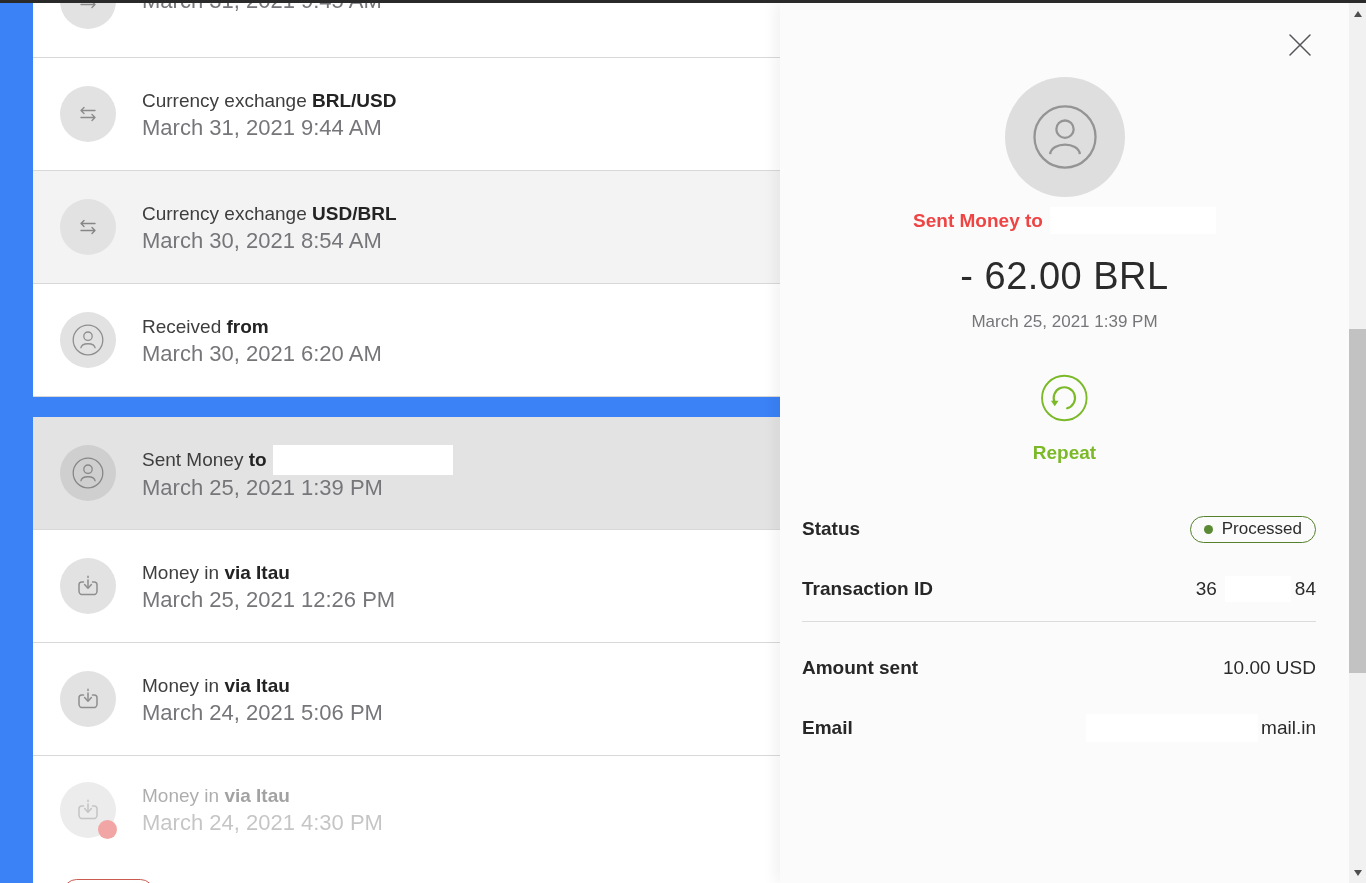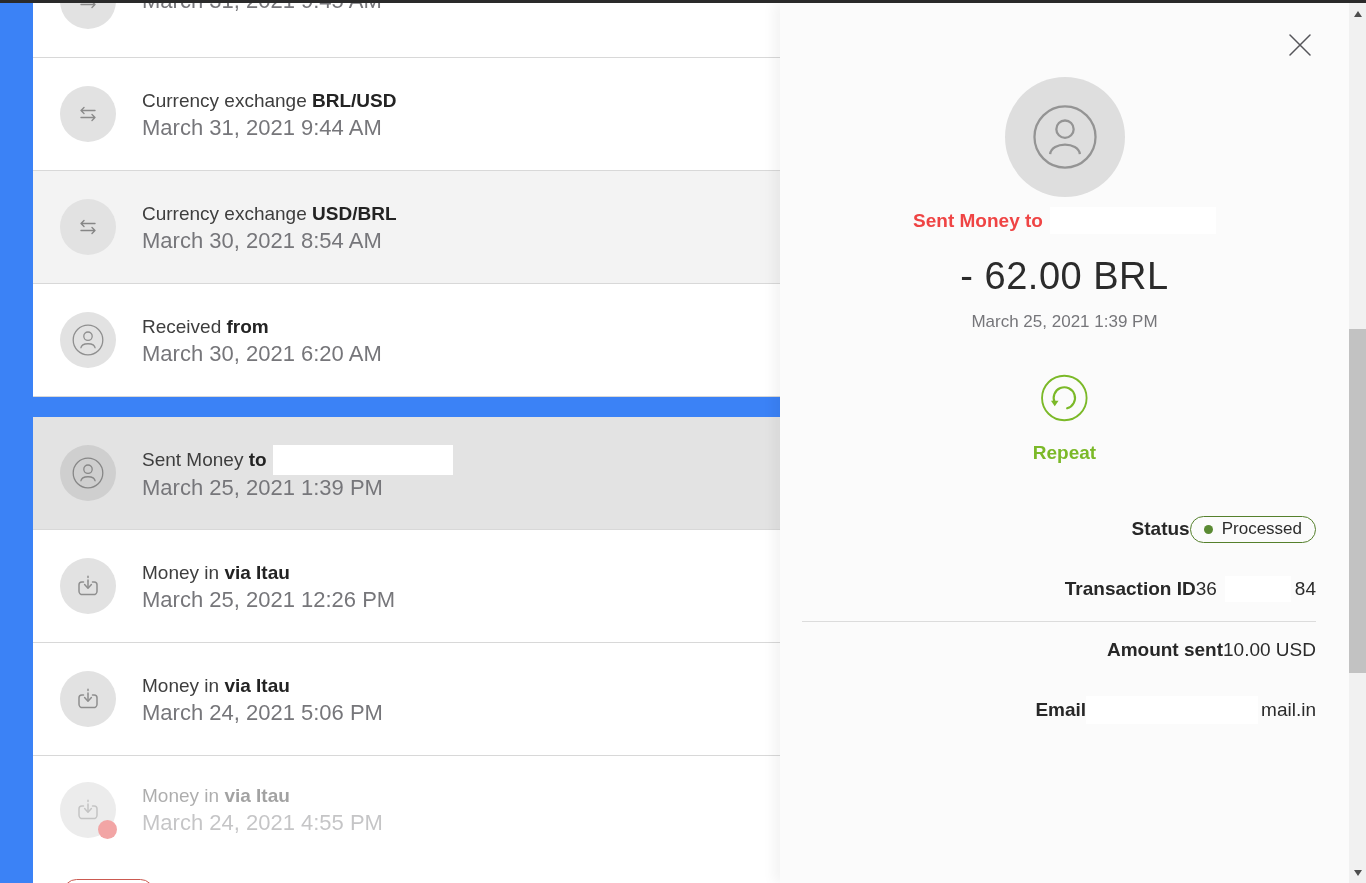--- a/index.html
+++ b/index.html
@@ -65,25 +65,25 @@
   .p-header { position:absolute; top:204px; left:0; width:100%; display:flex; justify-content:center; align-items:center; }
   .p-header .hdr-label { font-size:19px; font-weight:700; color:#ef4444; }
   .name-redact-panel { display:inline-block; width:166px; height:27px; background:#ffffff; margin-left:7px; }
   .p-amount { position:absolute; top:252px; left:0; width:100%; text-align:center; font-size:38px; font-weight:400; color:#2b2b2b; letter-spacing:.5px; }
   .p-date   { position:absolute; top:309px; left:0; width:100%; text-align:center; font-size:17px; color:#76767a; }
 
   .repeat-btn { position:absolute; top:369px; left:50%; transform:translateX(-50%); background:none; border:none; cursor:pointer; text-align:center; }
   .repeat-label { display:block; margin-top:18px; font-size:19px; font-weight:700; color:#7bb928; }
 
   .details { position:absolute; left:22px; right:33px; top:513px; }
-  .d-row { display:flex; justify-content:flex-end; align-items:center; height:26px; }
+  .d-row { display:flex; justify-content:space-between; align-items:center; height:26px; }
   .d-label { font-size:19px; font-weight:700; color:#272727; }
   .d-value { font-size:19px; color:#2b2b2b; display:flex; align-items:center; }
   .mt34 { margin-top:34px; }
-  .mt15 { margin-top:15px; }
+  .mt15 { margin-top:33px; }
   .d-divider { margin-top:19px; height:1px; background:#dcdcdc; }
 
   .status-pill {
     display:inline-flex; align-items:center; gap:9px; height:27px; padding:0 13px;
     border:1.5px solid #55802c; border-radius:14px; font-size:17px; color:#2d2d2d; background:transparent;
   }
   .status-pill .dot { width:9px; height:9px; border-radius:50%; background:#5a8a33; }
   .id-redact { display:inline-block; width:66px; height:26px; background:#ffffff; margin:0 4px 0 8px; }
   .email-redact { display:inline-block; width:172px; height:28px; background:#ffffff; margin-right:3px; position:relative; z-index:2; }
 
@@ -203,21 +203,21 @@
       <svg width="32" height="32" viewBox="0 0 32 32" fill="none" stroke="#8e8e8e" stroke-width="1.5" stroke-linecap="round" stroke-linejoin="round">
         <path d="M11.5,12 H9.8 C8.2,12 7,13.2 7,14.8 V21.2 C7,23.1 8.6,24.6 10.5,24.6 H21.5 C23.4,24.6 25,23.1 25,21.2 V14.8 C25,13.2 23.8,12 22.2,12 H20.5"></path>
         <path d="M16,6.3 V10.8" stroke-dasharray="1.2 2.6"></path>
         <path d="M16,11.5 V17.6"></path>
         <path d="M12.6,14.6 L16,18.2 L19.4,14.6"></path>
       </svg>
     </div>
     <div class="fail-dot"></div>
     <div class="txt">
       <div class="title"><span>Money in </span><b>via Itau</b></div>
-      <div class="date">March 24, 2021 4:55 PM</div>
+      <div class="date">March 24, 2021 4:30 PM</div>
     </div>
     <div class="failed-badge">
       <span class="dot"></span>
       <span>Failed</span>
     </div>
   </div>
 
 </div>
 
 <div class="panel">

